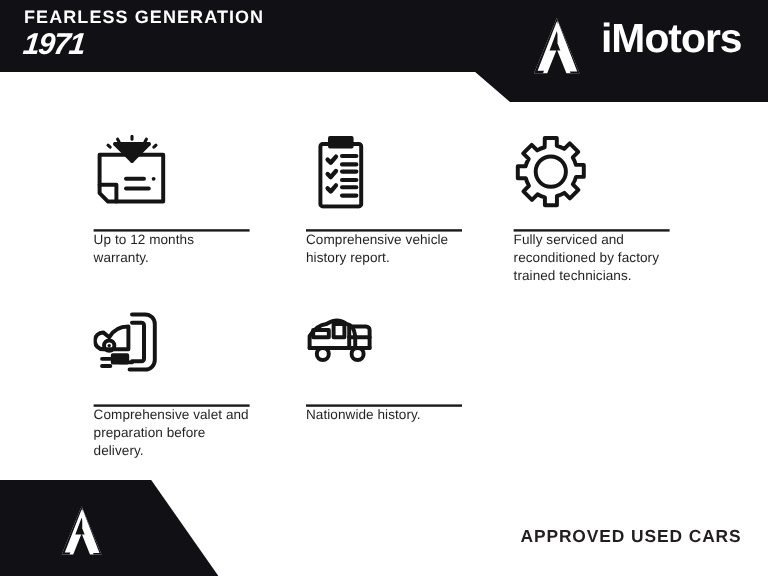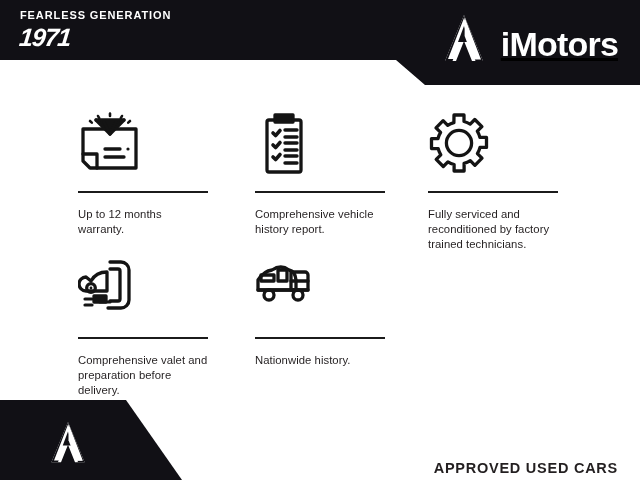--- a/index.html
+++ b/index.html
@@ -20,44 +20,43 @@
     position: absolute; left: 0; top: 0; width: 640px; height: 85px;
     background: #111015;
     clip-path: polygon(0 0, 640px 0, 640px 85px, 425px 85px, 396px 60px, 0 60px);
   }
   .fearless-block {
     position: absolute; left: 20px; top: 9px;
     z-index: 3;
   }
   .fearless-text {
     color: #ffffff;
-    font-size: 11px;
+    font-size: 15px;
     font-weight: bold;
     letter-spacing: 0.9px;
     line-height: 12px;
     white-space: nowrap;
   }
   .year-text {
     color: #ffffff;
     font-size: 25px;
     font-weight: bold;
     font-style: italic;
     letter-spacing: -1.2px;
     line-height: 28px;
     margin-top: 2px;
     margin-left: -2px;
     transform: skewX(-6deg);
     transform-origin: left bottom;
   }
 
   .brand-block {
     position: absolute; right: 22px; top: 14px;
-    display: flex; align-items: flex-end; gap: 12px;
+    display: flex; align-items: flex-start; gap: 12px;
     z-index: 3;
-    text-decoration: underline;
   }
   .brand-mark { width: 50px; height: 48px; display: block; }
   .brand-name {
     color: #ffffff;
     font-size: 34px;
     font-weight: bold;
     letter-spacing: -0.8px;
     line-height: 36px;
     white-space: nowrap;
   }
@@ -81,21 +80,20 @@
     height: 64px;
     display: flex; align-items: flex-start;
   }
   .cell-icon svg { display: block; }
   .cell-divider {
     width: 130px; height: 0;
     border-top: 2px solid #1b1b1b;
     margin-top: 15px;
   }
   .cell-text {
-    margin-top: 14px;
     font-size: 11.3px;
     line-height: 15.2px;
     color: #231f20;
     letter-spacing: 0.05px;
   }
 
   
   .grid-row2 {
     position: absolute; left: 78px; top: 258px; width: 495px;
   }
@@ -110,21 +108,20 @@
     position: absolute; left: 46px; top: 421px;
     width: 44px; height: 42px; z-index: 3;
   }
   .footer-tagline {
     position: absolute; right: 22px; top: 440px;
     font-size: 14.5px;
     font-weight: bold;
     letter-spacing: 0.75px;
     color: #231f20;
     white-space: nowrap;
-    margin-top: 20px;
   }
 </style>
 </head>
 <body>
 
 <div id="page">
 
   <div class="header">
     <div class="header-bg"></div>
 

